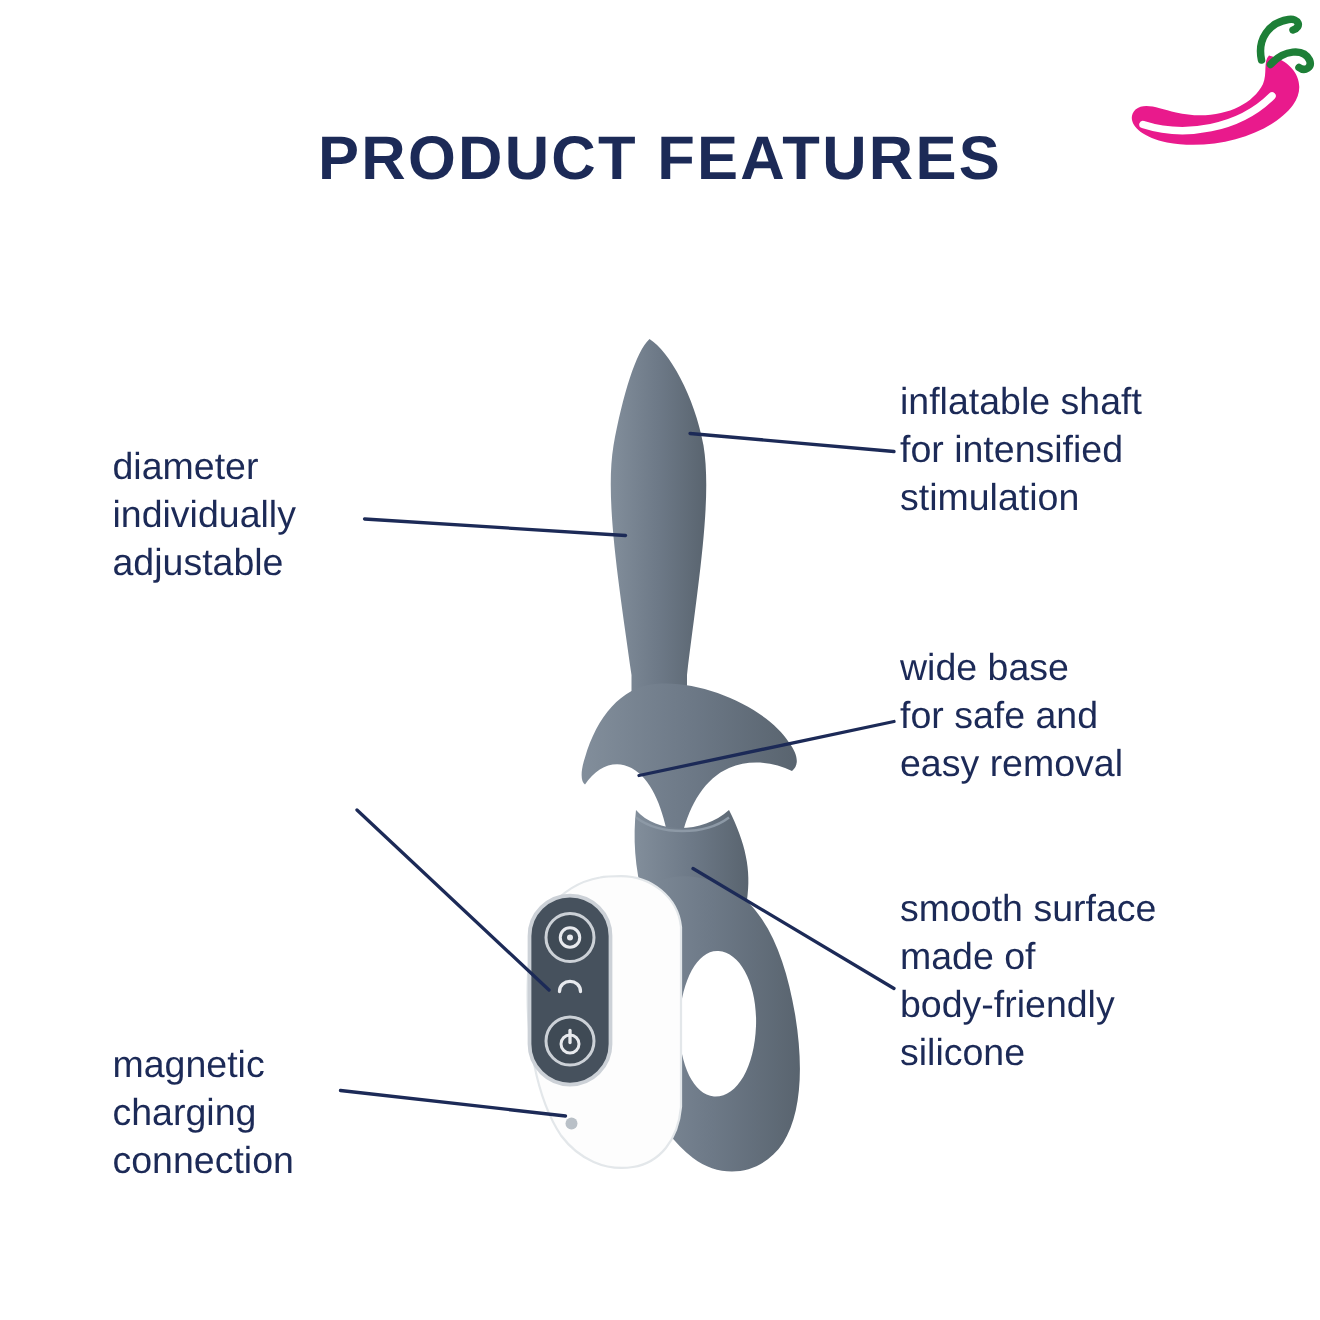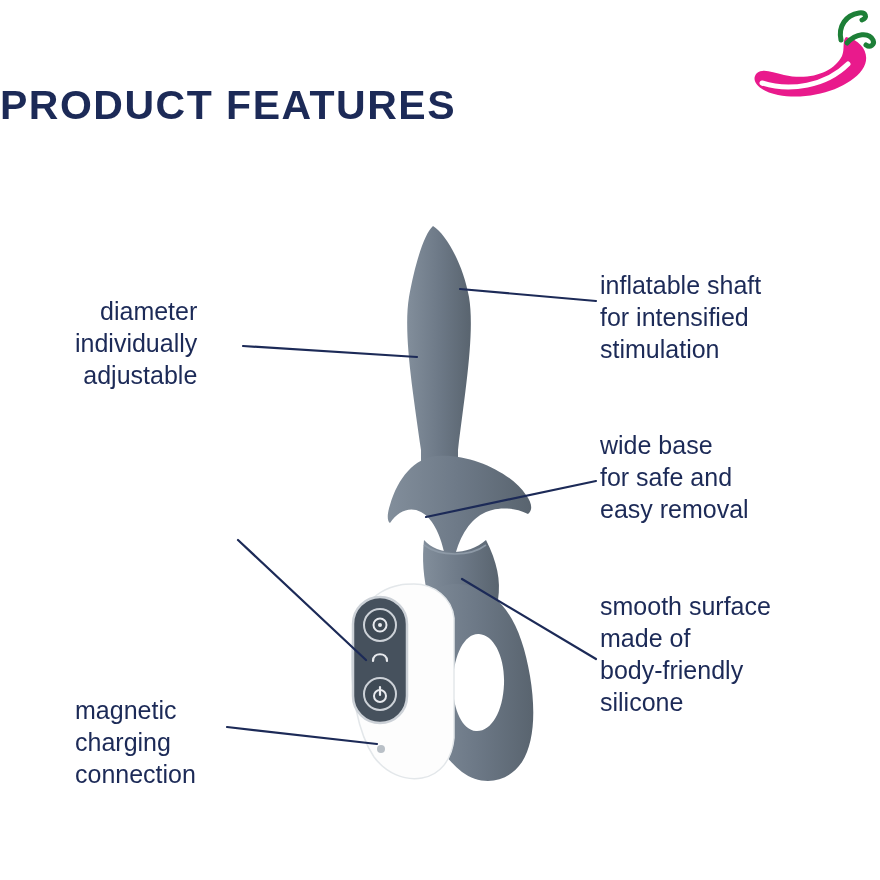--- a/index.html
+++ b/index.html
@@ -13,29 +13,29 @@
     --pepper-pink:#e91a8c;
     --pepper-green:#1d7f37;
   }
   html,body{margin:0;padding:0;background:#ffffff;}
   .stage{
     position:relative;width:880px;height:880px;background:#ffffff;
     font-family:"Liberation Sans",sans-serif;overflow:hidden;
   }
   .title{
     position:absolute;left:0;right:0;top:82px;margin:0;
-    text-align:left;font-size:41px;font-weight:800;letter-spacing:1.5px;
+    text-align:center;font-size:41px;font-weight:800;letter-spacing:1.5px;
     color:var(--text);
   }
   .label{
     position:absolute;white-space:pre-line;
     font-size:25px;line-height:32px;font-weight:500;color:var(--text);
   }
-  .lbl-diameter{left:75px;top:295px;text-align:right;}
-  .lbl-inflatable{left:600px;top:269px;}
+  .lbl-diameter{left:75px;top:295px;}
+  .lbl-inflatable{left:600px;top:252px;}
   .lbl-widebase{left:600px;top:429px;}
   .lbl-control{left:75px;top:503px;}
   .lbl-smooth{left:600px;top:590px;}
   .lbl-magnetic{left:75px;top:678px;margin-top:16px;}
   svg.art{position:absolute;left:0;top:0;width:880px;height:880px;}
   .callout{stroke:var(--text);stroke-width:2.2;stroke-linecap:round;}
 </style>
 </head>
 <body>
 

